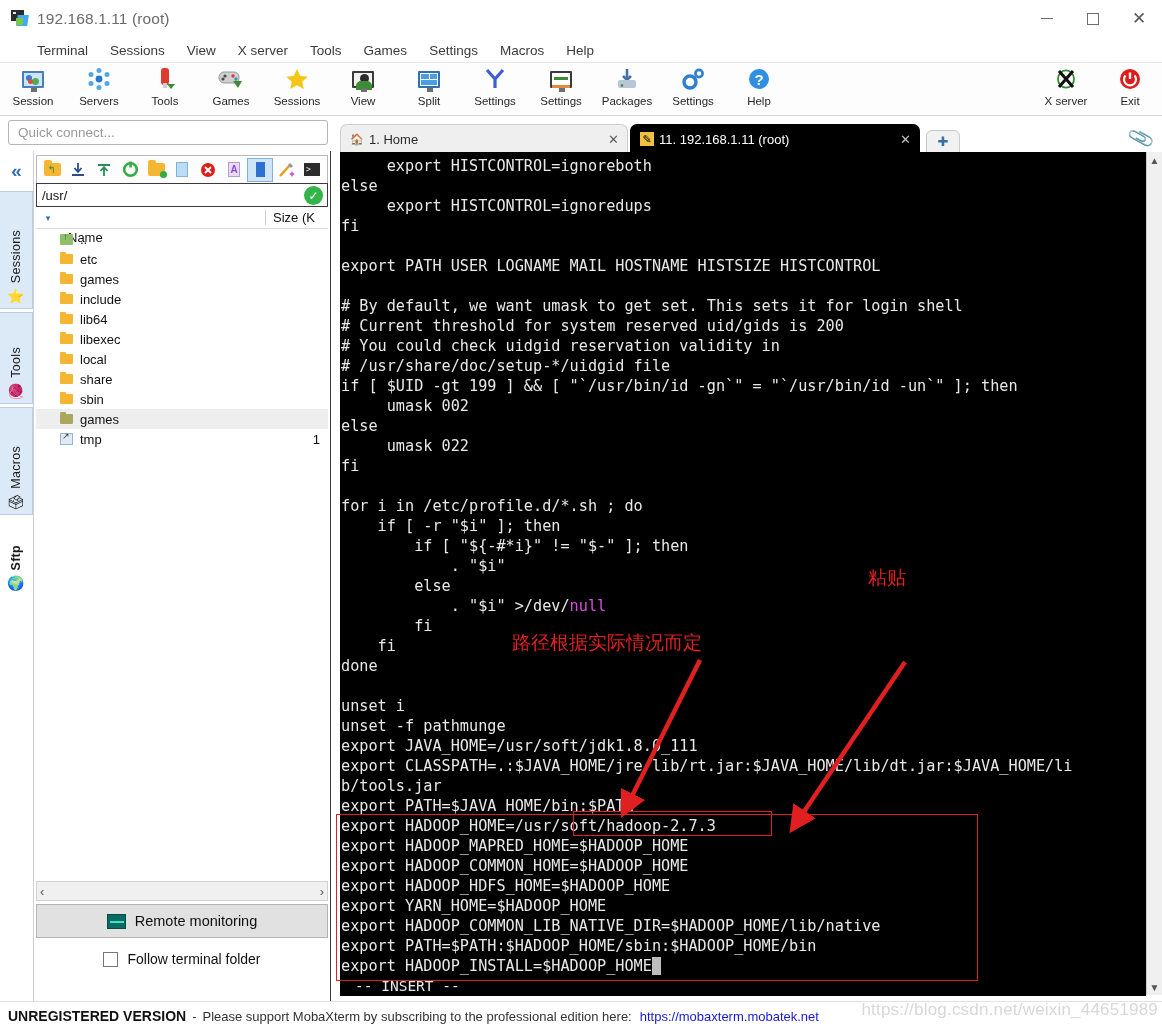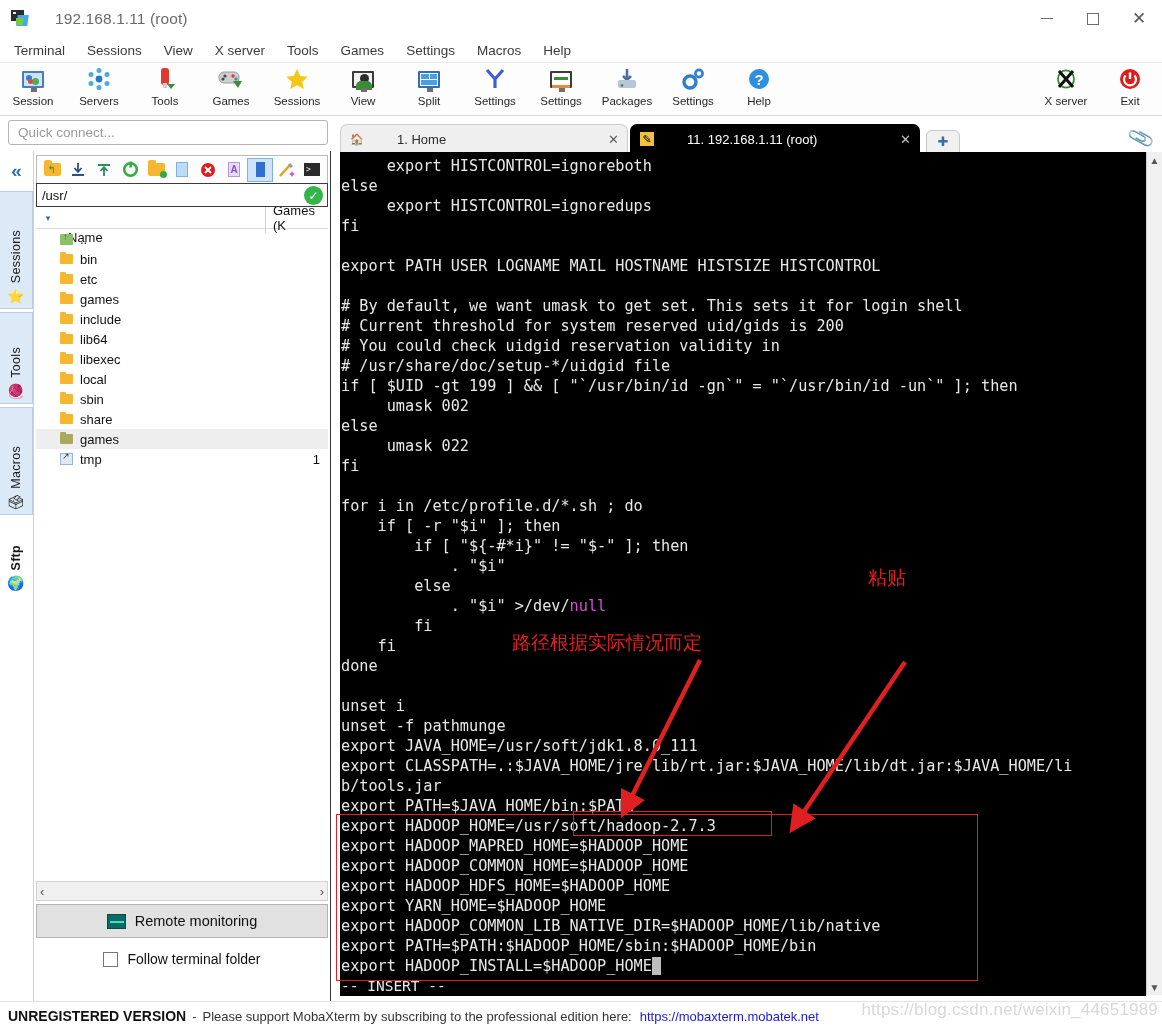--- a/index.html
+++ b/index.html
@@ -18,37 +18,37 @@
     background:#ffffff; border-bottom:1px solid #ffffff;
     display:flex; align-items:center;
   }
   .title-icon { margin-left:11px; width:20px; height:20px; position:relative; }
   .title-icon .sq1 { position:absolute; left:0; top:1px; width:13px; height:11px; background:#2b2b2b; }
   .title-icon .sq1:after { content:""; position:absolute; left:2px; top:2px; width:3px; height:2px; background:#e8e8e8; }
   .title-icon .sq2 { position:absolute; left:6px; top:6px; width:11px; height:11px; background:#3fa9f5;
      transform:skewX(-8deg); }
   .title-icon .sq3 { position:absolute; left:5px; top:9px; width:7px; height:7px; background:#7ac943; }
   .title-text {
-    margin-left:24px; font-size:15.5px; color:#6b6b6b; letter-spacing:.1px;
+    margin-left:6px; font-size:15.5px; color:#6b6b6b; letter-spacing:.1px;
   }
   .win-btns { margin-left:auto; display:flex; height:38px; }
   .win-btn { width:46px; height:38px; display:flex; align-items:center; justify-content:center;
     color:#5a5a5a; font-size:14px; }
   .win-btn.close { font-size:17px; color:#5a5a5a; }
   .win-sq { width:12px; height:12px; border:1px solid #6f6f6f; }
   .win-dash { width:12px; height:1px; background:#6f6f6f; }
 
   
   .menubar {
     position:absolute; top:38px; left:0; width:1162px; height:25px;
     display:flex; align-items:center; background:#ffffff;
     border-bottom:1px solid #e6e6e6;
   }
   .menu-item { padding:0 11px; font-size:13.5px; color:#3b3b3b; line-height:25px; }
-  .menu-item:first-child { padding-left:14px; }
+  .menu-item:first-child { padding-left:0;margin-left:37px; }
 
   
   .toolbar {
     position:absolute; top:63px; left:0; width:1162px; height:53px;
     background:#fdfdfd; border-bottom:1px solid #d7d7d7;
     display:flex; align-items:flex-start;
   }
   .tb-btn {
     width:66px; height:52px; display:flex; flex-direction:column;
     align-items:center; justify-content:flex-start; padding-top:3px;
@@ -160,21 +160,21 @@
     background:#ffffff; display:flex; align-items:flex-end;
   }
   .tab {
     height:29px; display:flex; align-items:center; padding:0 8px 0 9px;
     border-top-left-radius:7px; border-top-right-radius:7px; font-size:13px;
     position:relative; margin-right:2px;
   }
   .tab.inactive { background:#efefef; color:#2b2b2b; border:1px solid #cdcdcd; border-bottom:none; width:288px; }
   .tab.active { background:#000000; color:#ffffff; border:1px solid #000; border-bottom:none; width:290px; }
   .tab .tico { width:14px; height:14px; margin-right:5px; display:flex; align-items:center; justify-content:center; font-size:11px;}
-  .tab .tx { flex:1; white-space:nowrap; overflow:hidden;margin-left:28px; }
+  .tab .tx { flex:1; white-space:nowrap; overflow:hidden; }
   .tab .tclose { font-size:13px; opacity:.75; }
   .tab-add {
     width:34px; height:23px; background:#f1f1f1; border:1px solid #c9c9c9;
     border-top-left-radius:6px; border-top-right-radius:6px;
     display:flex; align-items:center; justify-content:center; color:#3a6ea5; font-size:13px;
     margin-left:4px;
   }
   .clip-ic { margin-left:auto; margin-right:9px; margin-bottom:3px; color:#3b5fa4; font-size:19px; transform:rotate(-20deg);}
 
   .term {
@@ -192,21 +192,21 @@
     background:#f0f0f0; border-left:1px solid #d0d0d0;
     display:flex; flex-direction:column; align-items:center; justify-content:space-between;
     font-size:10px; color:#555;
   }
   .term-scroll .arr { height:16px; display:flex; align-items:center; }
 
   .statusline {
     position:absolute; top:976px; left:340px; width:806px; height:20px;
     background:#000; color:#e8e8e8;
     font-family:"DejaVu Sans Mono","Liberation Mono",monospace; font-size:14.5px;
-    padding-left:1px; line-height:20px;
+    padding-left:15px; line-height:20px;
   }
 
   
   .anno { position:absolute; color:#e02020; font-size:19px; font-family:"DejaVu Sans", sans-serif; }
   .anno-box { position:absolute; border:1.4px solid #e02020; }
   svg.arrows { position:absolute; top:0; left:0; width:1162px; height:1030px; pointer-events:none; }
 
   
   .bottombar {
     position:absolute; top:1001px; left:0; width:1162px; height:29px;
@@ -496,92 +496,85 @@
     </div>
 
     <div class="pathbar">
       <span>/usr/</span>
       <span class="path-ok">✓</span>
     </div>
 
     <div class="listhdr">
       <span class="caret">▾</span>
       <span class="c-name">Name</span>
-      <span class="c-size">Games (K</span>
+      <span class="c-size">Size (K</span>
     </div>
 
     <div class="filelist">
       <div class="frow">
         <span class="fi">
             <span class="upicon"></span>
           </span>
         <span class="fn">..</span>
         <span class="fs"></span>
       </div>
       <div class="frow">
         <span class="fi">
             <span class="folder-sm"></span>
           </span>
-        <span class="fn">bin</span>
+        <span class="fn">etc</span>
         <span class="fs"></span>
       </div>
       <div class="frow">
         <span class="fi">
             <span class="folder-sm"></span>
           </span>
-        <span class="fn">etc</span>
+        <span class="fn">games</span>
         <span class="fs"></span>
       </div>
       <div class="frow">
         <span class="fi">
             <span class="folder-sm"></span>
           </span>
-        <span class="fn">games</span>
+        <span class="fn">include</span>
         <span class="fs"></span>
       </div>
       <div class="frow">
         <span class="fi">
             <span class="folder-sm"></span>
           </span>
-        <span class="fn">include</span>
+        <span class="fn">lib64</span>
         <span class="fs"></span>
       </div>
       <div class="frow">
         <span class="fi">
             <span class="folder-sm"></span>
           </span>
-        <span class="fn">lib64</span>
+        <span class="fn">libexec</span>
         <span class="fs"></span>
       </div>
       <div class="frow">
         <span class="fi">
             <span class="folder-sm"></span>
           </span>
-        <span class="fn">libexec</span>
+        <span class="fn">local</span>
         <span class="fs"></span>
       </div>
       <div class="frow">
         <span class="fi">
             <span class="folder-sm"></span>
           </span>
-        <span class="fn">local</span>
+        <span class="fn">share</span>
         <span class="fs"></span>
       </div>
       <div class="frow">
         <span class="fi">
             <span class="folder-sm"></span>
           </span>
         <span class="fn">sbin</span>
-        <span class="fs"></span>
-      </div>
-      <div class="frow">
-        <span class="fi">
-            <span class="folder-sm"></span>
-          </span>
-        <span class="fn">share</span>
         <span class="fs"></span>
       </div>
       <div class="frow sel">
         <span class="fi">
             <span class="folder-sm olive"></span>
           </span>
         <span class="fn">games</span>
         <span class="fs"></span>
       </div>
       <div class="frow">

